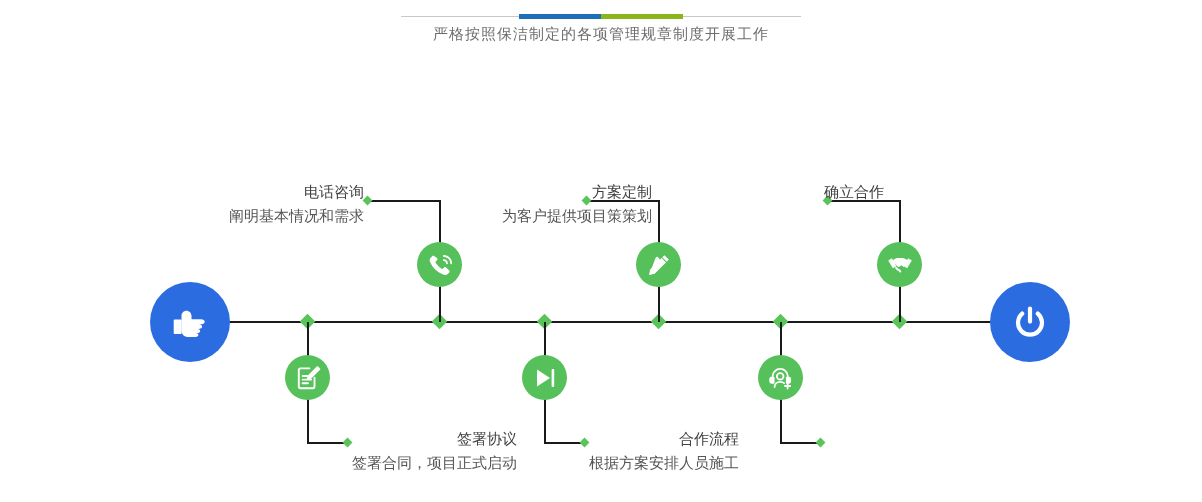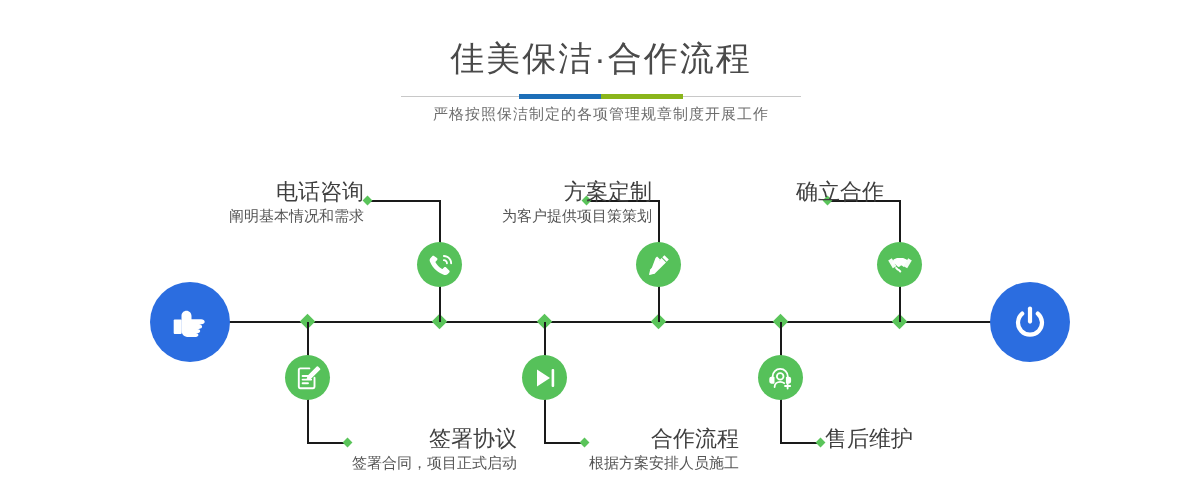--- a/index.html
+++ b/index.html
@@ -85,42 +85,41 @@
     display:flex;align-items:center;justify-content:center;
   }
   .icon svg{display:block;}
 
   .lbl{
     position:absolute;
     white-space:nowrap;
     color:#4a4a4a;
   }
   .lbl .name{
-    font-size:22px;
+    font-size:15px;
     line-height:20px;
     color:#3f3f3f;
   }
   .lbl .desc{
     font-size:15px;
     line-height:19px;
     color:#555555;
     margin-top:4px;
   }
   .lbl.above .name{text-align:right;}
   .lbl.above .desc{text-align:right;}
   .lbl.below .name{text-align:right;}
   .lbl.below .desc{text-align:left;}
 </style>
 </head>
 <body>
 
 <div id="stage">
 
   <div class="header">
-    <div class="title">佳美保洁·合作流程</div>
     <div class="divider">
       <div class="base"></div>
       <div class="seg-blue"></div>
       <div class="seg-green"></div>
     </div>
     <div class="subtitle">严格按照保洁制定的各项管理规章制度开展工作</div>
   </div>
 
   <div class="axis"></div>
 
@@ -257,17 +256,16 @@
           <path d="M6.6 15.4v-2.0a7.6 7.6 0 0 1 15.2 0v2.0"></path>
           <path d="M5.4 14.6h2.2v5.2H5.4a1.2 1.2 0 0 1-1.2-1.2v-2.8a1.2 1.2 0 0 1 1.2-1.2z" fill="#ffffff"></path>
           <path d="M20.8 14.6H23a1.2 1.2 0 0 1 1.2 1.2v2.8a1.2 1.2 0 0 1-1.2 1.2h-2.2z" fill="#ffffff"></path>
           <circle cx="14.2" cy="13.4" r="3.3"></circle>
           <path d="M8.6 24.0c0-3.1 2.5-5.2 5.6-5.2 1.6 0 3.0 0.5 4.0 1.4"></path>
           <path d="M21.6 20.4v5.2M19.0 23.0h5.2"></path>
         </g>
       </svg>
     </div>
     <div class="lbl below" style="left:825px;top:429px;">
-      <div class="name">售后维护</div>
     </div>
   </div>
 
 </div>
 
 </body></html>

